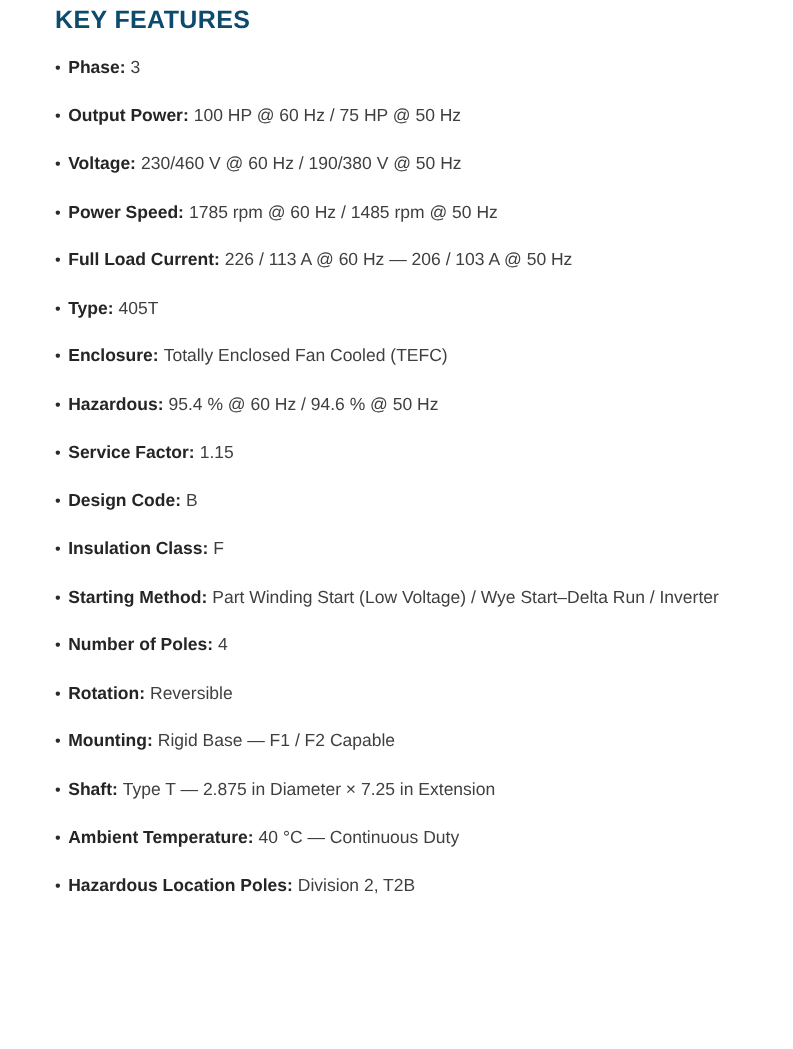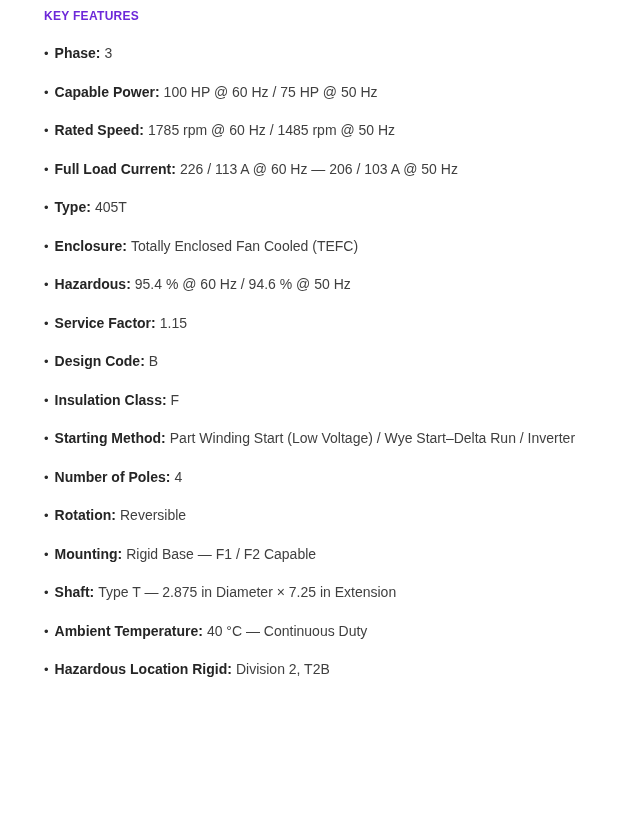--- a/index.html
+++ b/index.html
@@ -9,23 +9,23 @@
     background: #ffffff;
     width: 634px;
     height: 839px;
     overflow: hidden;
     font-family: "Liberation Sans", "DejaVu Sans", sans-serif;
   }
   .doc {
     padding: 7px 20px 0 44px;
   }
   .section-title {
-    font-size: 12px;
+    font-size: 20px;
     font-weight: 700;
-    color: #6d28d9;
+    color: #0c4a6e;
     letter-spacing: 0.3px;
     line-height: 19px;
   }
   ul.features {
     list-style: none;
     margin: 18px 0 0 0;
     padding: 0;
   }
   ul.features li {
     font-size: 14px;
@@ -52,24 +52,27 @@
 </head>
 <body>
 
 <div class="doc">
   <div class="section-title">KEY FEATURES</div>
   <ul class="features" id="features-list">
       <li>
     <span class="bullet">•</span><span class="label">Phase:</span><span class="value">3</span>
   </li>
       <li>
-    <span class="bullet">•</span><span class="label">Capable Power:</span><span class="value">100 HP @ 60 Hz / 75 HP @ 50 Hz</span>
+    <span class="bullet">•</span><span class="label">Output Power:</span><span class="value">100 HP @ 60 Hz / 75 HP @ 50 Hz</span>
   </li>
       <li>
-    <span class="bullet">•</span><span class="label">Rated Speed:</span><span class="value">1785 rpm @ 60 Hz / 1485 rpm @ 50 Hz</span>
+    <span class="bullet">•</span><span class="label">Voltage:</span><span class="value">230/460 V @ 60 Hz / 190/380 V @ 50 Hz</span>
+  </li>
+      <li>
+    <span class="bullet">•</span><span class="label">Power Speed:</span><span class="value">1785 rpm @ 60 Hz / 1485 rpm @ 50 Hz</span>
   </li>
       <li>
     <span class="bullet">•</span><span class="label">Full Load Current:</span><span class="value">226 / 113 A @ 60 Hz — 206 / 103 A @ 50 Hz</span>
   </li>
       <li>
     <span class="bullet">•</span><span class="label">Type:</span><span class="value">405T</span>
   </li>
       <li>
     <span class="bullet">•</span><span class="label">Enclosure:</span><span class="value">Totally Enclosed Fan Cooled (TEFC)</span>
   </li>
@@ -97,16 +100,16 @@
       <li>
     <span class="bullet">•</span><span class="label">Mounting:</span><span class="value">Rigid Base — F1 / F2 Capable</span>
   </li>
       <li>
     <span class="bullet">•</span><span class="label">Shaft:</span><span class="value">Type T — 2.875 in Diameter × 7.25 in Extension</span>
   </li>
       <li>
     <span class="bullet">•</span><span class="label">Ambient Temperature:</span><span class="value">40 °C — Continuous Duty</span>
   </li>
       <li>
-    <span class="bullet">•</span><span class="label">Hazardous Location Rigid:</span><span class="value">Division 2, T2B</span>
+    <span class="bullet">•</span><span class="label">Hazardous Location Poles:</span><span class="value">Division 2, T2B</span>
   </li>
     </ul>
 </div>
 
 </body></html>

